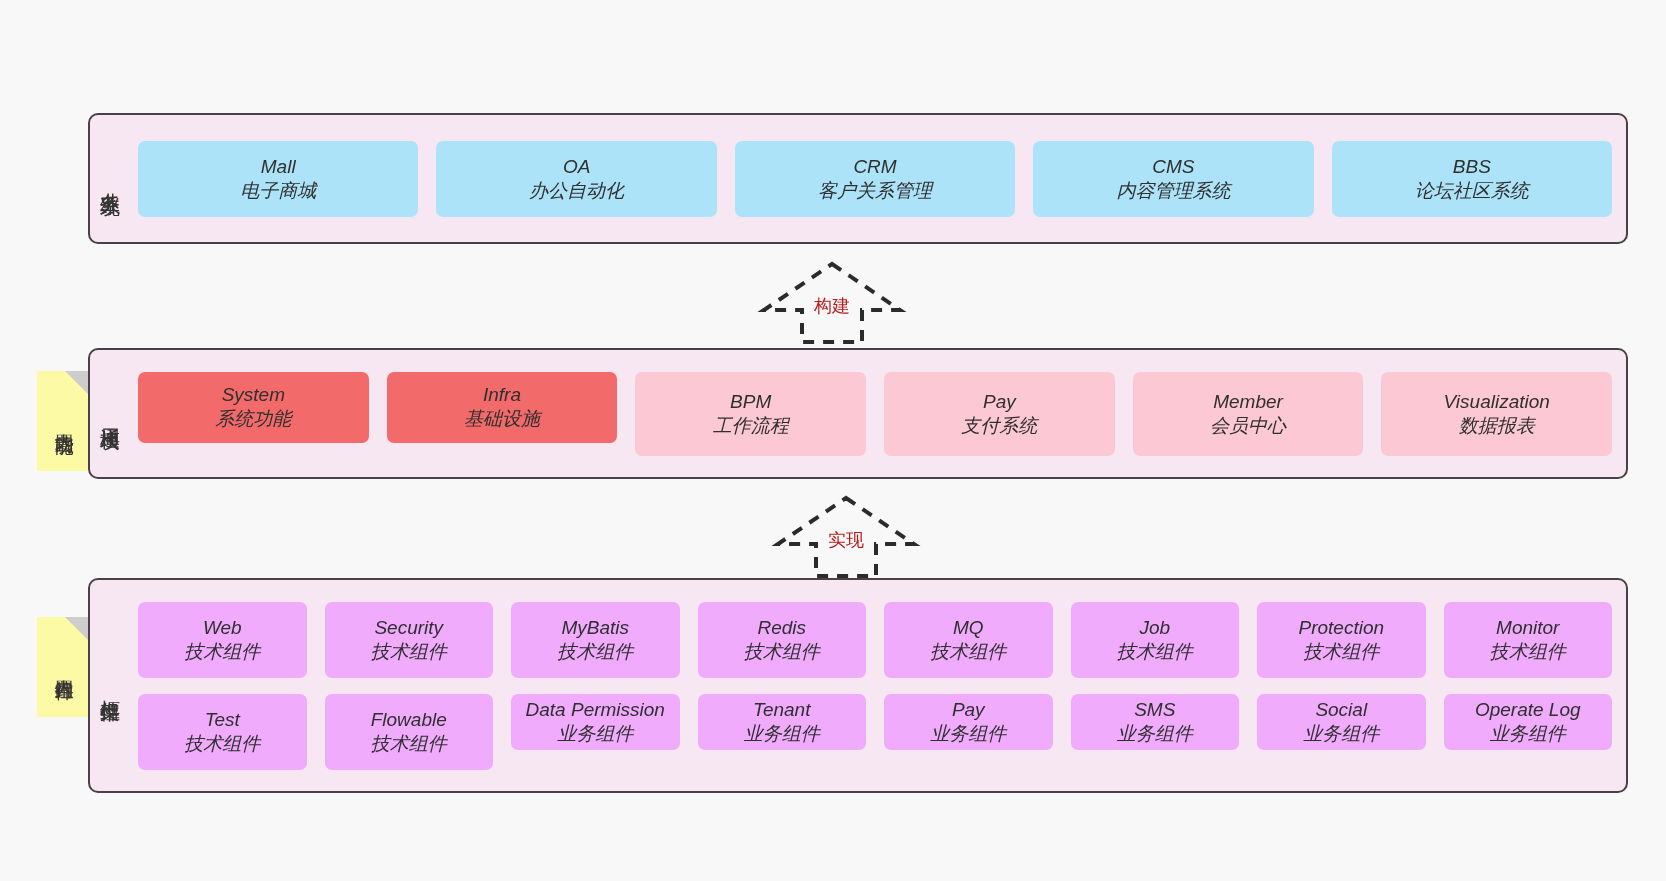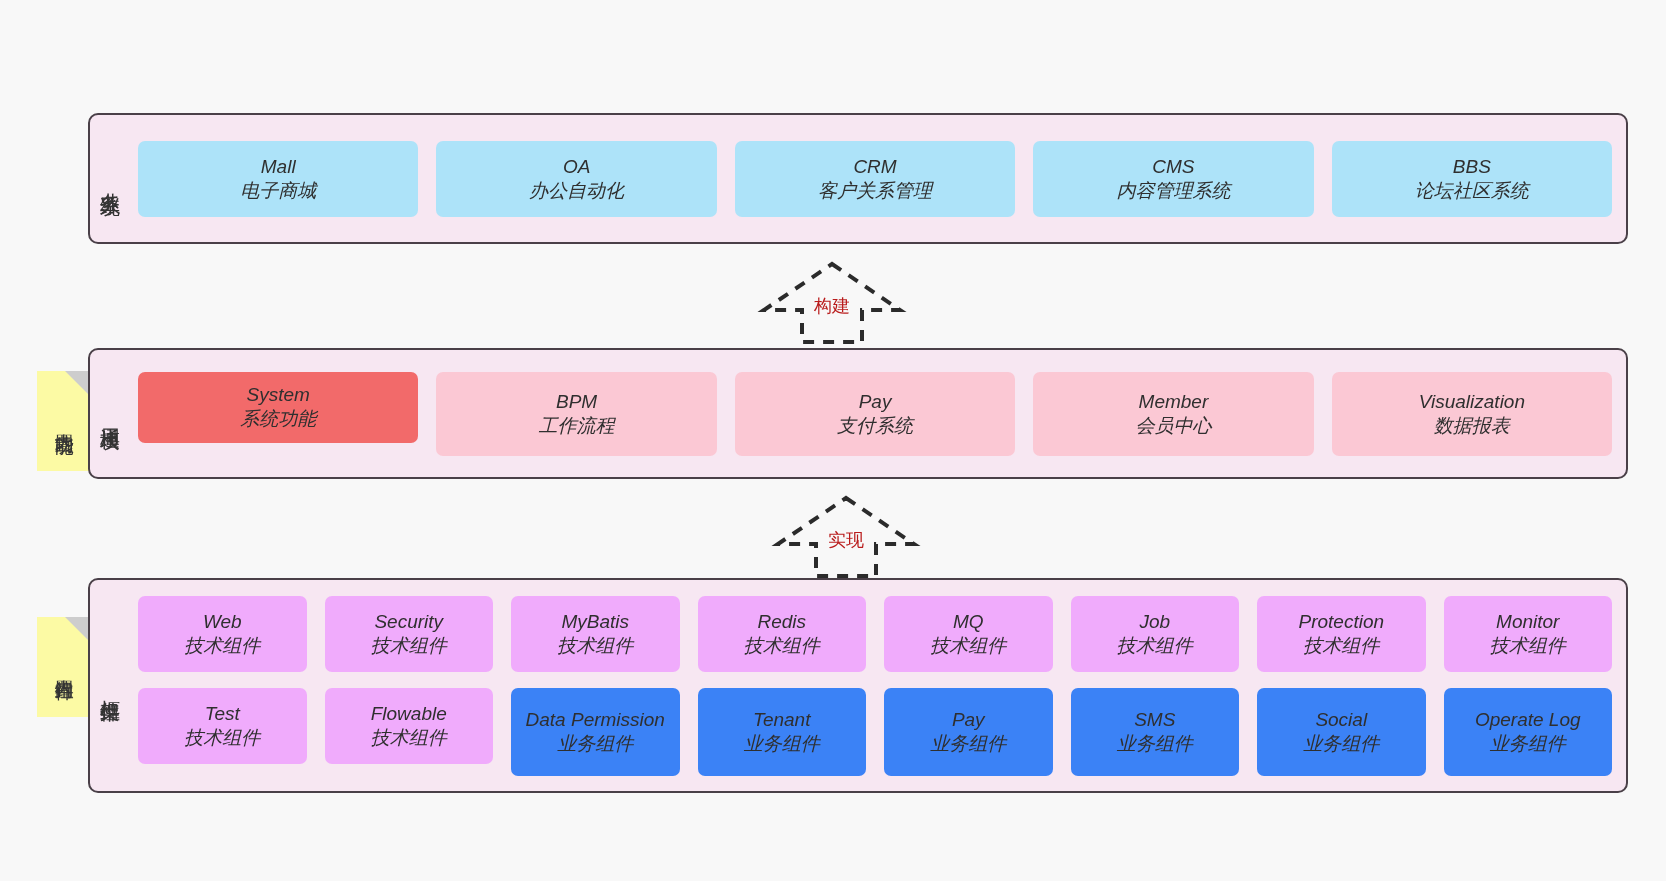--- a/index.html
+++ b/index.html
@@ -75,21 +75,21 @@
     box-sizing: border-box;
     padding: 4px 6px;
   }
   .node .nm { display: block; }
   .node .sub { display: block; }
 
   .n-blue   { background: #ade3f9; height: 76px; }
   .n-red    { background: #f26a6a; height: 71px; }
   .n-pink   { background: #fbc8d4; height: 84px; }
   .n-green  { background: #f0abfc; height: 76px; }
-  .n-lgreen { background: #3b82f6; height: 88px; }
+  .n-lgreen { background: #f0abfc; height: 56px; }
 
   
   .sticky {
     position: absolute;
     background: #fcfaa4;
     width: 54px;
     box-sizing: border-box;
     display: flex;
     align-items: center;
     justify-content: center;
@@ -173,20 +173,24 @@
   </div>
 
   <div class="layer" style="left:88px; top:348px; width:1540px; height:131px;">
     <div class="layer-title">通用模块</div>
     <div class="layer-body">
       <div class="layer-row">
         <div class="node n-red">
           <span class="nm">System</span>
           <span class="sub">系统功能</span>
         </div>
+        <div class="node n-red">
+          <span class="nm">Infra</span>
+          <span class="sub">基础设施</span>
+        </div>
         <div class="node n-pink">
           <span class="nm">BPM</span>
           <span class="sub">工作流程</span>
         </div>
         <div class="node n-pink">
           <span class="nm">Pay</span>
           <span class="sub">支付系统</span>
         </div>
         <div class="node n-pink">
           <span class="nm">Member</span>

